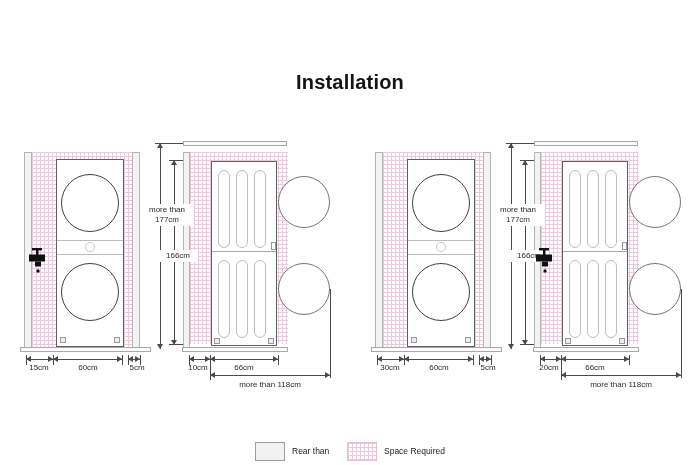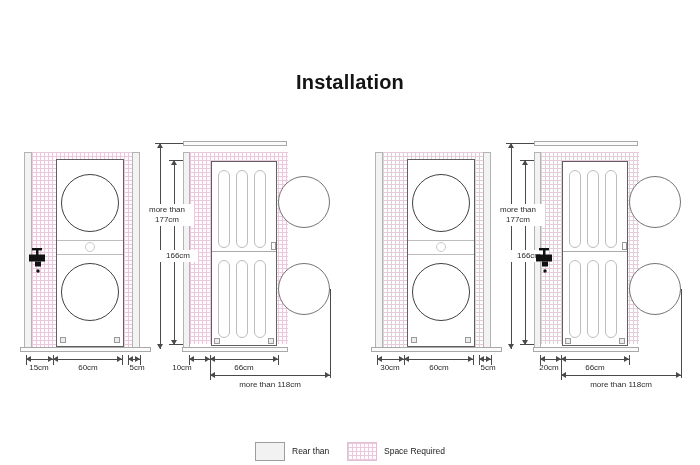--- a/index.html
+++ b/index.html
@@ -112,21 +112,21 @@
       <span style="display:block;">more than</span>
       <span style="display:block;">177cm</span>
     </div>
     <div class="dlabel online" style="left:148px;top:206px;width:40px;">166cm</div>
     <div class="tick" style="left:179px;top:311px;height:10px;"></div>
     <div class="tick" style="left:200px;top:311px;height:25px;"></div>
     <div class="tick" style="left:268px;top:311px;height:10px;"></div>
     <div class="arr-h" style="left:179px;top:315px;width:21px;"></div>
     <div class="arr-h" style="left:200px;top:315px;width:68px;"></div>
     <div class="arr-h" style="left:200px;top:331px;width:120px;"></div>
-    <div class="dlabel" style="left:152px;top:319px;width:40px;">10cm</div>
+    <div class="dlabel" style="left:168px;top:319px;width:40px;">10cm</div>
     <div class="dlabel" style="left:214px;top:319px;width:40px;">66cm</div>
     <div class="dlabel" style="left:210px;top:336px;width:100px;">more than 118cm</div>
   </div>
 
   <div class="group" style="left:361px;">
 
     <div class="wall" style="left:14px;top:108px;width:8px;height:197px;"></div>
     <div class="hatch" style="left:22px;top:108px;width:100px;height:195px;"></div>
     <div class="wall" style="left:122px;top:108px;width:8px;height:197px;"></div>
     <div class="unit" style="left:46px;top:115px;width:68px;height:188px;">

